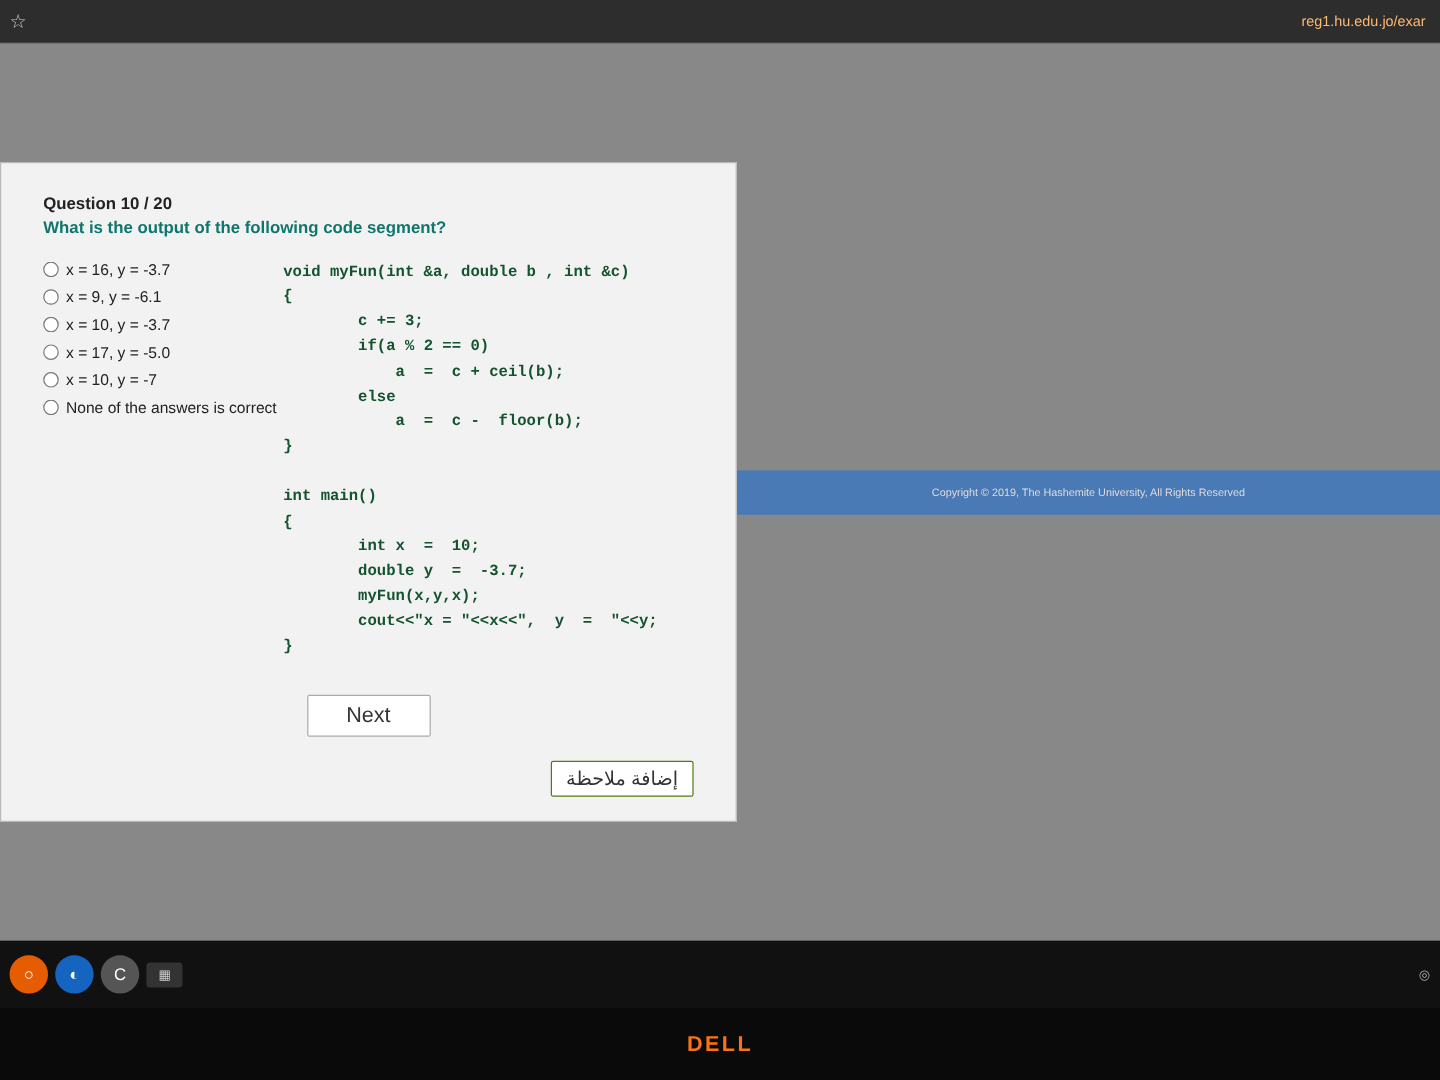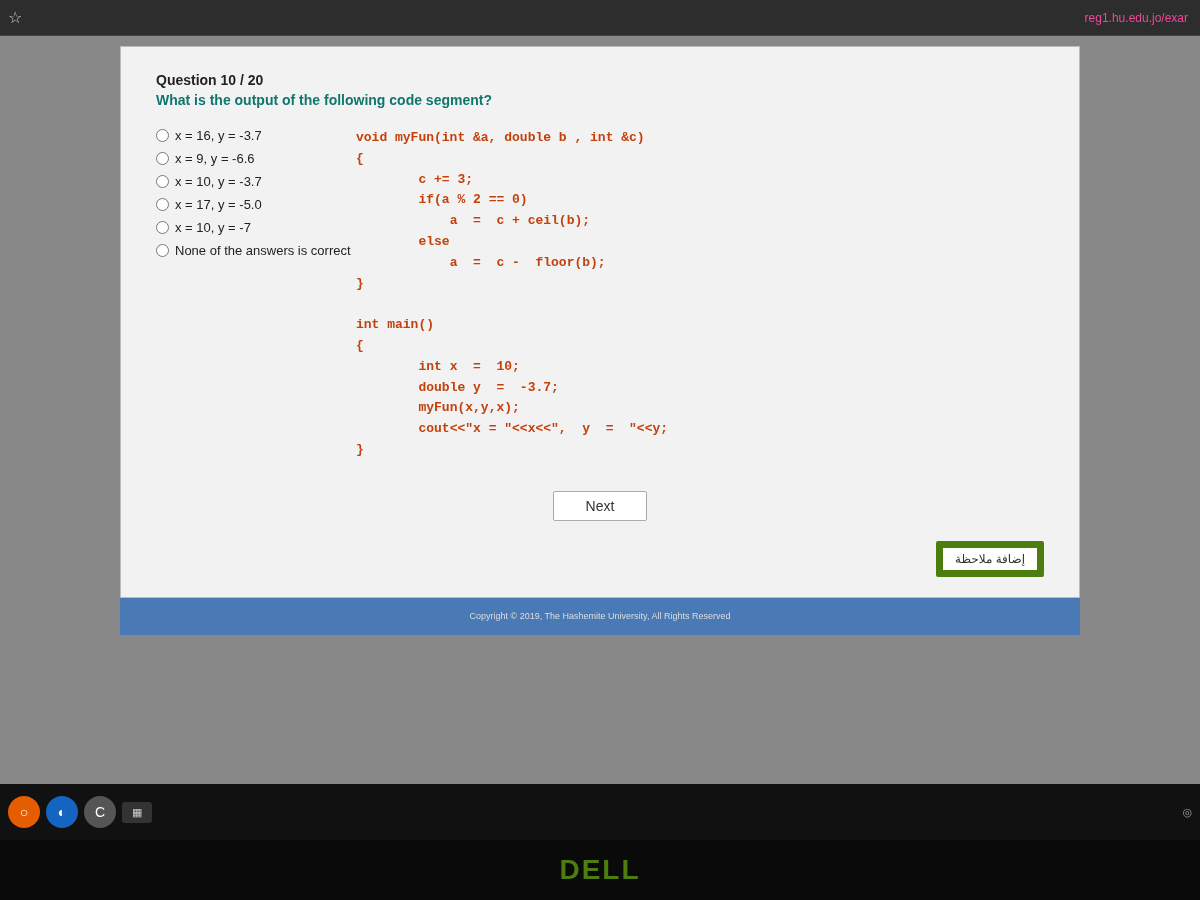--- a/index.html
+++ b/index.html
@@ -20,21 +20,21 @@
       width: 100%;
       background: #2d2d2d;
       height: 36px;
       display: flex;
       align-items: center;
       justify-content: flex-end;
       padding-right: 12px;
       border-bottom: 1px solid #444;
     }
     .browser-url {
-      color: #ec4899;
+      color: #fdba74;
       font-size: 12px;
       font-family: Arial, sans-serif;
     }
 
     .question-header {
       margin-bottom: 10px;
     }
     .question-number {
       font-size: 14px;
       font-weight: bold;
@@ -67,64 +67,64 @@
     .choice-item input[type="radio"] {
       margin-right: 6px;
       cursor: pointer;
     }
 
     
     .code-col {
       flex: 1;
       font-family: 'Courier New', Courier, monospace;
       font-size: 13px;
-      color: #c2410c;
+      color: #14532d;
       line-height: 1.6;
     }
     .code-col pre {
       white-space: pre;
       font-family: 'Courier New', Courier, monospace;
       font-size: 13px;
       line-height: 1.6;
     }
 
     .next-btn-row {
       display: flex;
       justify-content: center;
       margin-top: 30px;
     }
     .next-btn {
       background: #fff;
       border: 1px solid #aaa;
       padding: 6px 32px;
-      font-size: 14px;
+      font-size: 18px;
       color: #333;
       cursor: pointer;
       border-radius: 2px;
     }
 
     
     .arabic-btn-row {
       display: flex;
       justify-content: flex-end;
       margin-top: 20px;
     }
     .arabic-btn {
       background: #fff;
-      border: 7px solid #4d7c0f;
+      border: 1px solid #4d7c0f;
       padding: 4px 12px;
-      font-size: 12px;
+      font-size: 16px;
       color: #333;
       cursor: pointer;
       border-radius: 2px;
       direction: rtl;
     }
     .dell-logo {
-      color: #4d7c0f;
-      font-size: 28px;
+      color: #f97316;
+      font-size: 18px;
       font-weight: bold;
       font-family: Arial, sans-serif;
       letter-spacing: 2px;
     }
 
     .star-icon {
       position: absolute;
       top: 8px;
       left: 8px;
       color: #ccc;
@@ -136,21 +136,20 @@
       height: 900px;
       display: flex;
       flex-direction: column;
       background: #1a1a1a;
     }
 
     .browser-area {
       flex: 1;
       background: #888;
       display: flex;
-      flex-direction: column;
       align-items: center;
       padding: 10px 0;
     }
 
     .exam-page {
       width: 960px;
       background: #f2f2f2;
       padding: 25px 35px 20px 35px;
       border: 1px solid #bbb;
       position: relative;
@@ -226,21 +225,21 @@
 
       <div class="content-area">
 
         <div class="choices-col">
           <div class="choice-item">
             <input type="radio" name="answer" style="">
             <span>x = 16, y = -3.7</span>
           </div>
           <div class="choice-item">
             <input type="radio" name="answer" style="">
-            <span>x = 9, y = -6.6</span>
+            <span>x = 9, y = -6.1</span>
           </div>
           <div class="choice-item">
             <input type="radio" name="answer" style="">
             <span>x = 10, y = -3.7</span>
           </div>
           <div class="choice-item">
             <input type="radio" name="answer" style="">
             <span>x = 17, y = -5.0</span>
           </div>
           <div class="choice-item">

